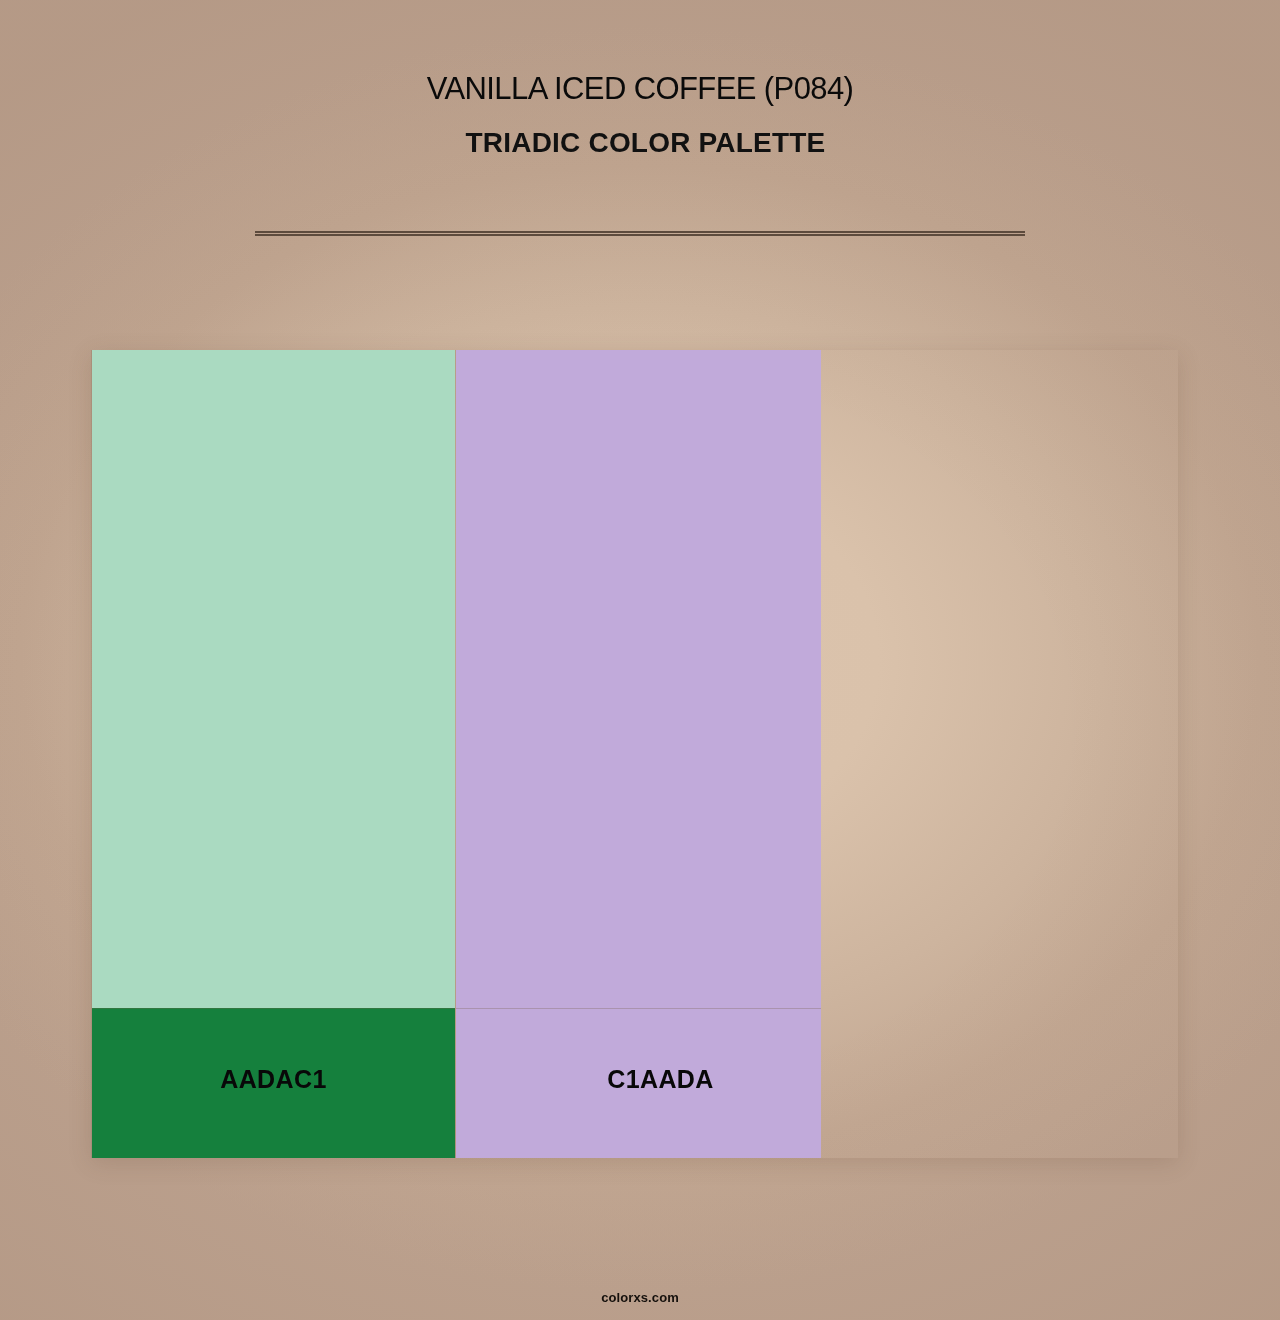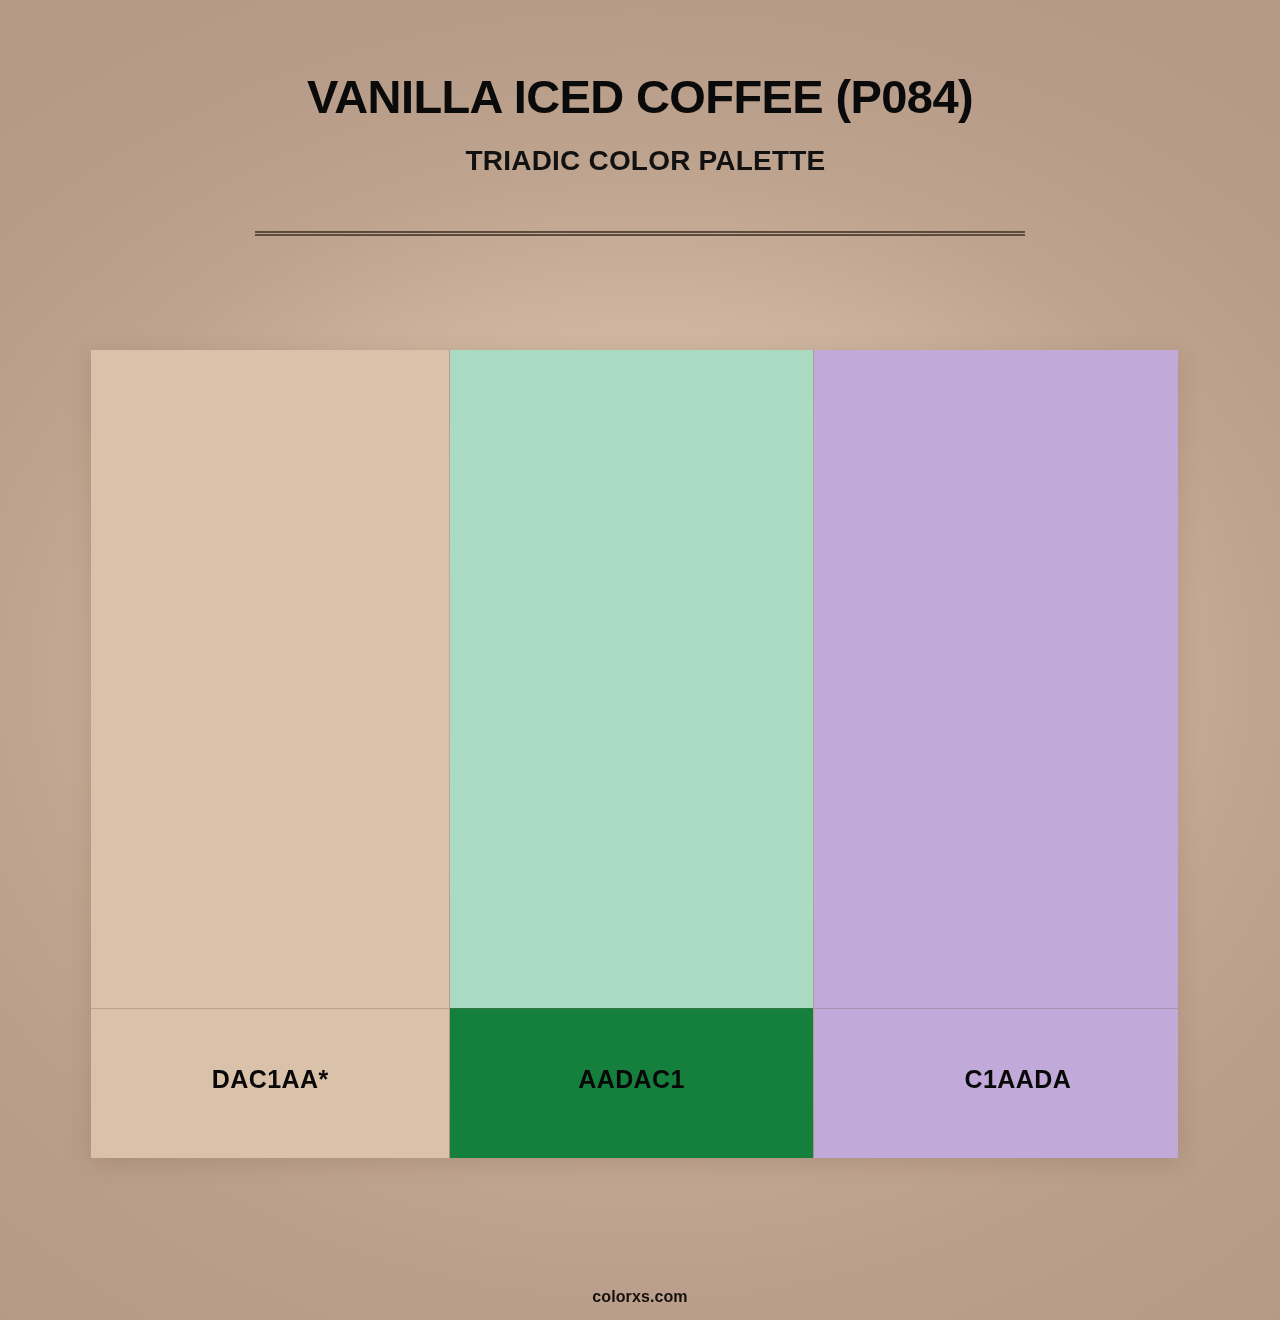--- a/index.html
+++ b/index.html
@@ -42,22 +42,22 @@
   #header {
     position: absolute;
     left: 0;
     top: 0;
     width: 1280px;
     text-align: center;
   }
   #page-title {
     margin: 0;
     padding-top: 72px;
-    font-size: 47px;
-    font-weight: bold;
+    font-size: 31px;
+    font-weight: normal;
     letter-spacing: -0.6px;
     color: #0a0a0a;
     line-height: 1.08;
     white-space: nowrap;
   }
   #page-subtitle {
     margin: 0;
     padding-top: 23px;
     font-size: 28px;
     font-weight: bold;
@@ -123,46 +123,40 @@
 
   
   #footer {
     position: absolute;
     left: 0;
     top: 1288px;
     width: 1280px;
     text-align: center;
   }
   #footer-text {
-    font-size: 16px;
+    font-size: 13px;
     font-weight: bold;
     letter-spacing: 0.1px;
     color: #15100c;
   }
 </style>
 </head>
 <body>
 
 <div id="bg-layer"></div>
 <div id="bg-vignette"></div>
 
 <div id="header">
   <h1 id="page-title">VANILLA ICED COFFEE (P084)</h1>
   <h2 id="page-subtitle">TRIADIC COLOR PALETTE</h2>
 </div>
 <div id="title-divider"></div>
 
 <div id="palette-panel">
 
-  <div class="swatch-column" id="swatch-col-0" style="width: 359px;">
-    <div class="swatch-body" id="swatch-body-0" style="background: rgb(218, 193, 170);"></div>
-    <div class="swatch-label-strip" id="swatch-strip-0" style="background: rgb(218, 193, 170);">
-      <span class="swatch-label">DAC1AA*</span>
-    </div>
-  </div>
 
   <div class="swatch-column col-sep" id="swatch-col-1" style="width: 363px;">
     <div class="swatch-body" id="swatch-body-1" style="background: rgb(170, 218, 193);"></div>
     <div class="swatch-label-strip" id="swatch-strip-1" style="background: #15803d;">
       <span class="swatch-label">AADAC1</span>
     </div>
   </div>
 
   <div class="swatch-column col-sep" id="swatch-col-2" style="width: 365px;">
     <div class="swatch-body" id="swatch-body-2" style="background: rgb(193, 170, 218);"></div>

